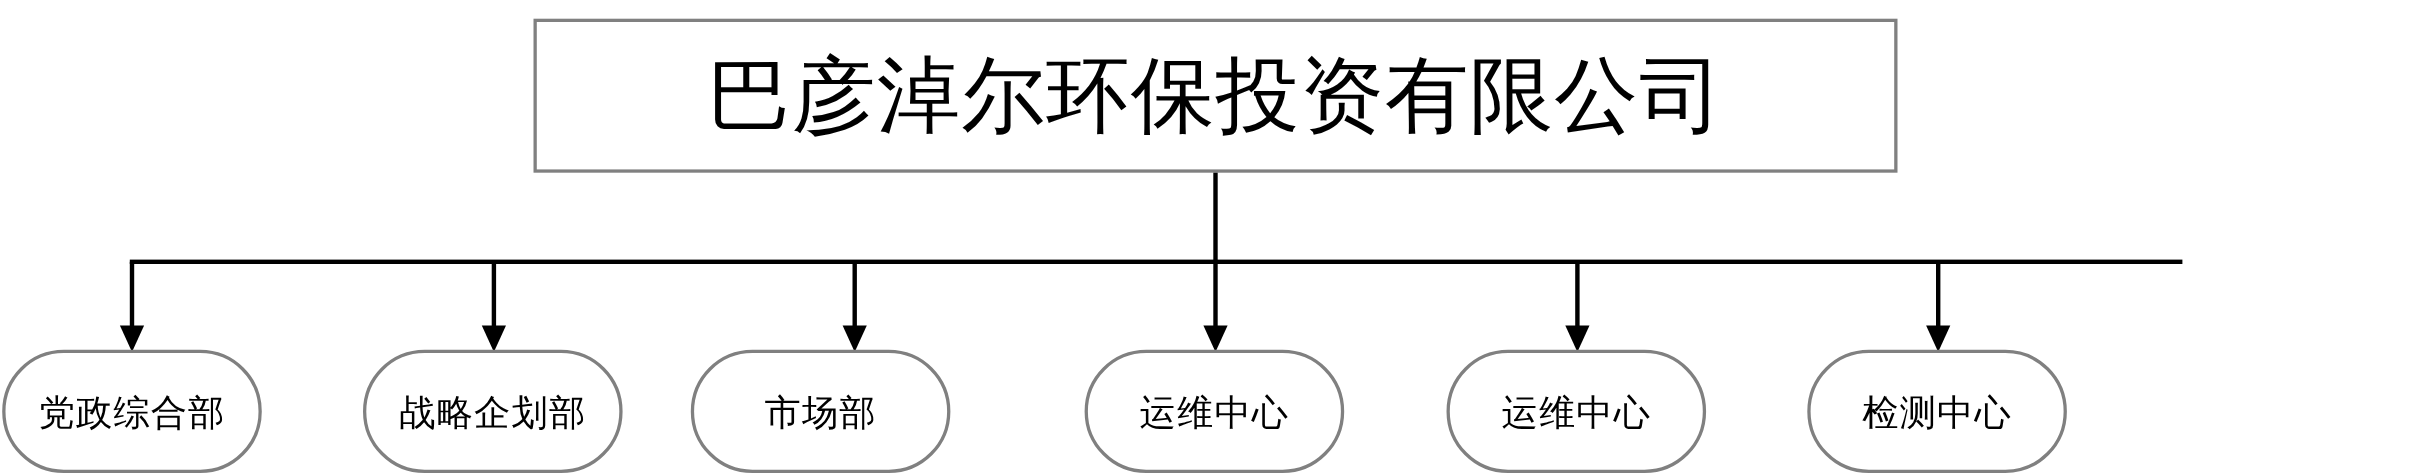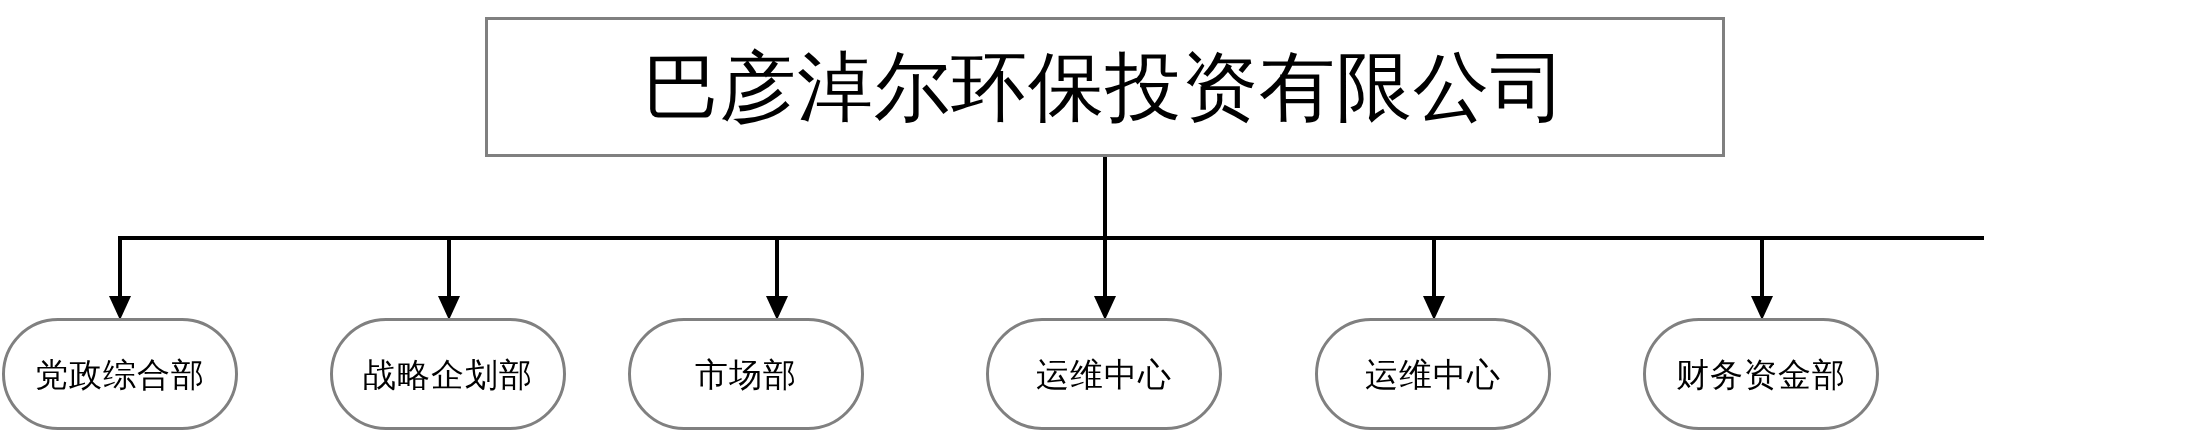--- a/index.html
+++ b/index.html
@@ -146,17 +146,17 @@
 
   <div class="leaf-node" style="left:986px;  width:236px;">
     <span class="leaf-label">运维中心</span>
   </div>
 
   <div class="leaf-node" style="left:1315px; width:236px;">
     <span class="leaf-label">运维中心</span>
   </div>
 
   <div class="leaf-node" style="left:1643px; width:236px;">
-    <span class="leaf-label">财务资金部</span>
+    <span class="leaf-label">检测中心</span>
   </div>
 
 
 </div>
 
 </body></html>

